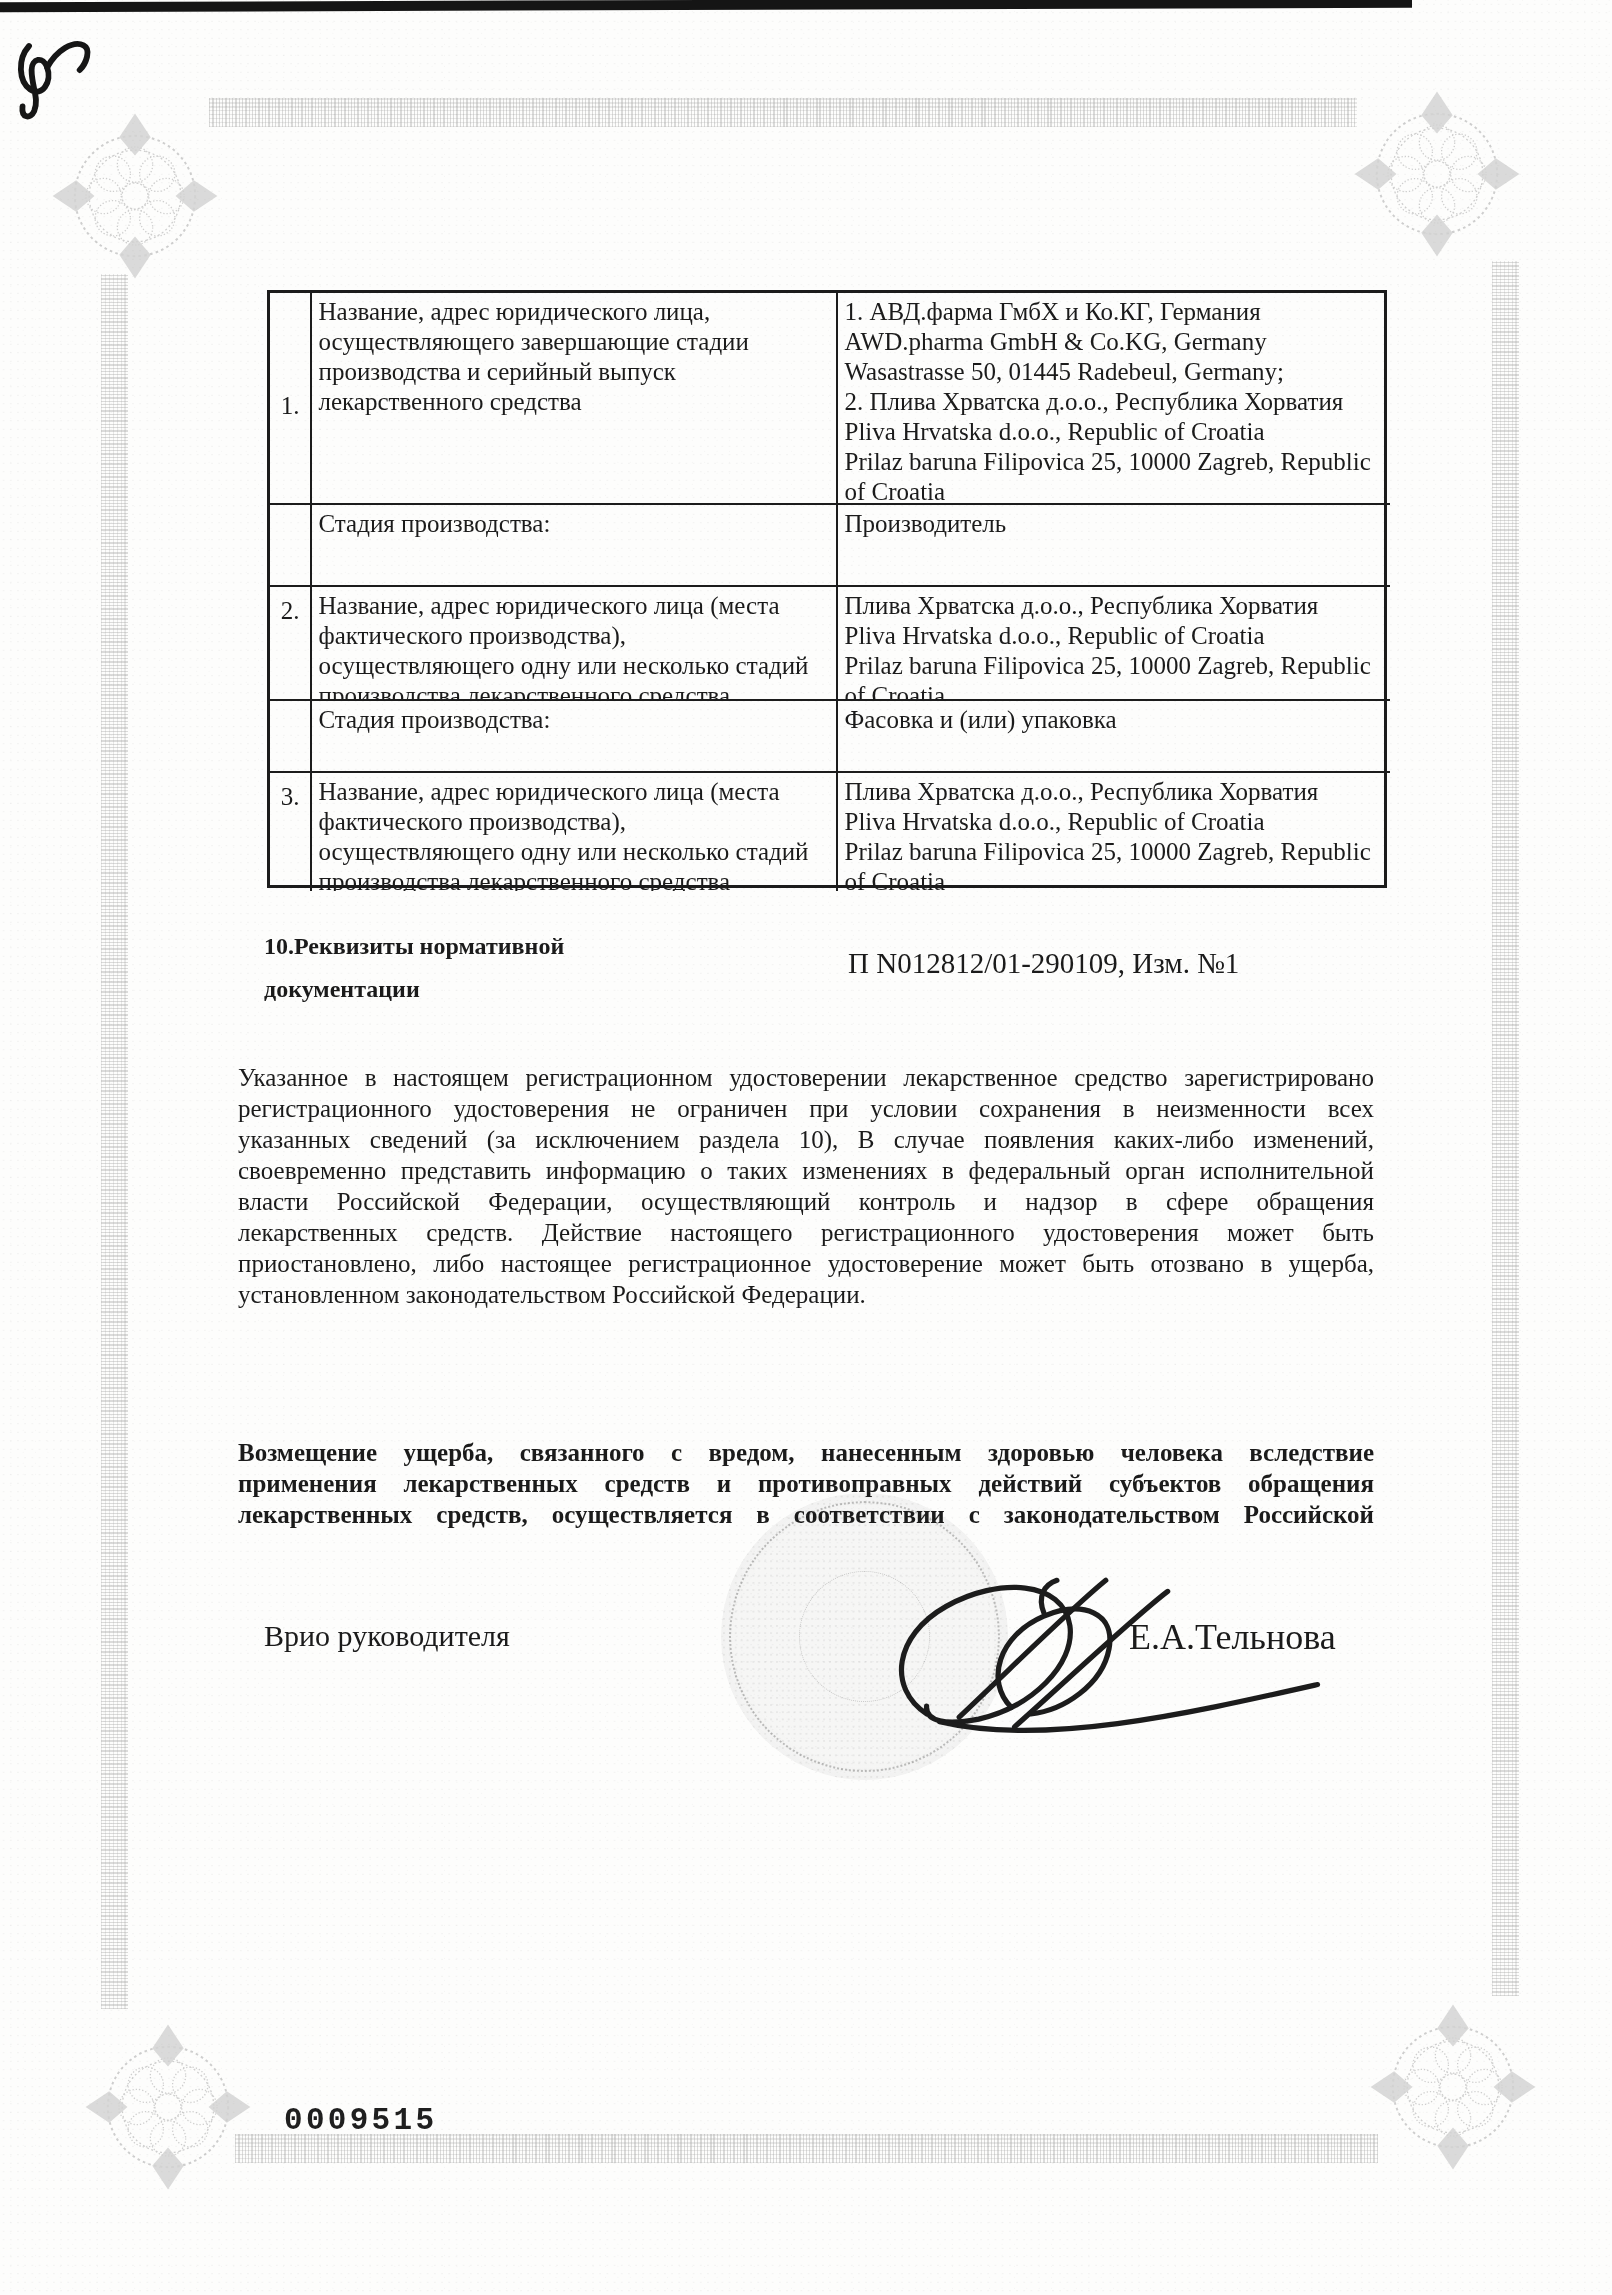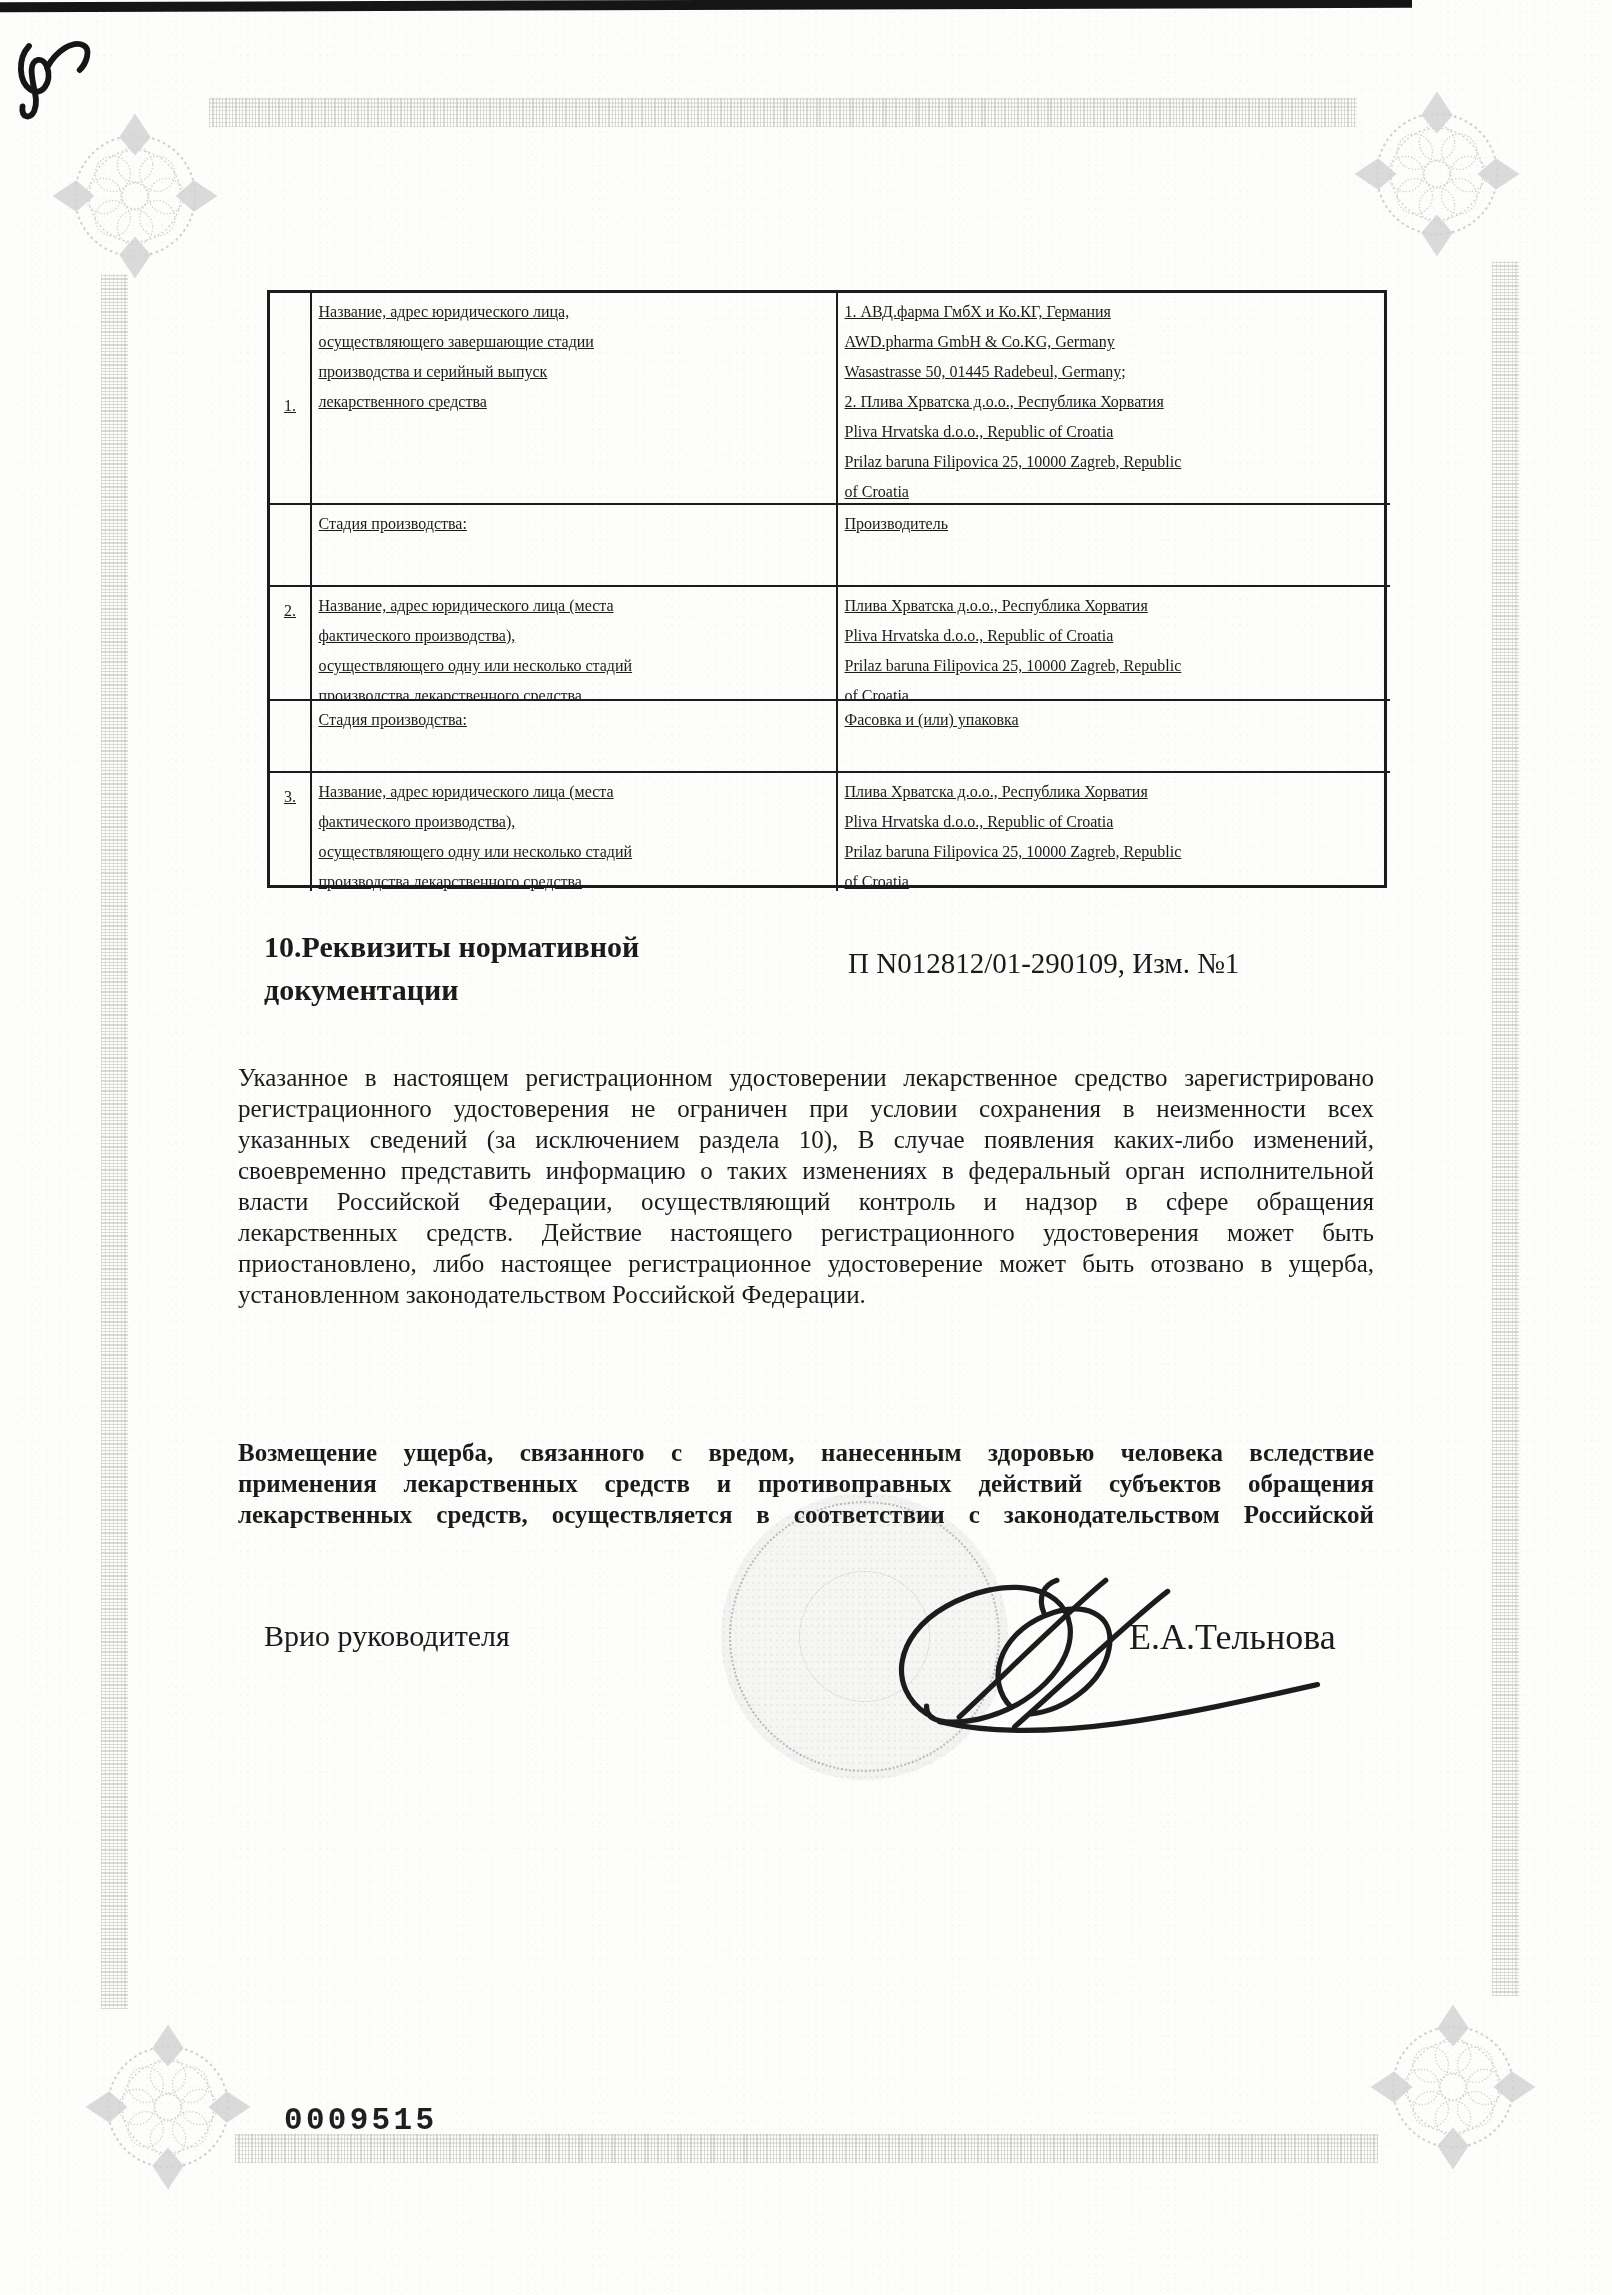--- a/index.html
+++ b/index.html
@@ -32,32 +32,31 @@
     grid-template-rows:210px 82px 114px 72px 120px;
     border:3.3px solid #1c1c1c;
     box-sizing:border-box;
     background:transparent;
   }
   .tcell{
     box-sizing:border-box;
     border-top:2.6px solid #1c1c1c;
     border-left:2.6px solid #1c1c1c;
     padding:3.9px 7.8px 2.6px 6.5px;
-    font-size:16px;line-height:30px;
+    font-size:25px;line-height:30px;
     white-space:pre-line;
     overflow:hidden;
-    text-decoration:underline;
   }
   .row-first{border-top:none;}
   .col-first{border-left:none;}
   .numcell{text-align:center;padding-left:1.3px;padding-right:1.3px;}
   .num-deep{padding-top:98px;}
   .num-top{padding-top:9px;}
   
-  .sec10-heading{left:264px;top:925px;width:443px;font-size:30px;line-height:43px;font-weight:bold;white-space:pre-line;}
+  .sec10-heading{left:264px;top:925px;width:443px;font-size:24px;line-height:43px;font-weight:bold;white-space:pre-line;}
   .reg-number{left:848px;top:947px;width:535px;font-size:29px;}
   
   .para{left:238px;width:1136px;font-size:25px;line-height:31px;}
   .jline{text-align:justify;text-align-last:justify;}
   .jline.last{text-align-last:left;}
   .para-bold{font-weight:bold;}
   
   .sig-role{left:264px;top:1619px;font-size:30px;}
   .sig-name{left:1129px;top:1616px;font-size:36px;}
   .stamp{

